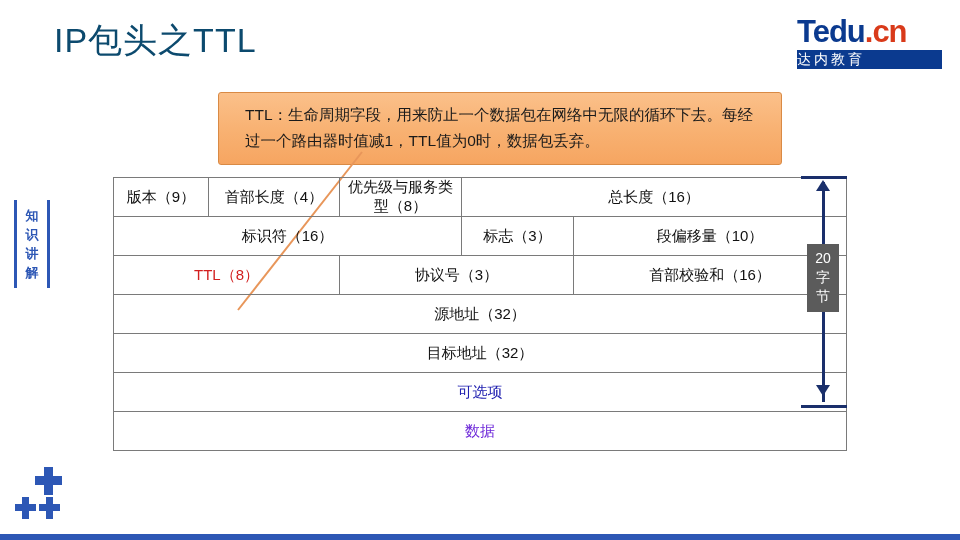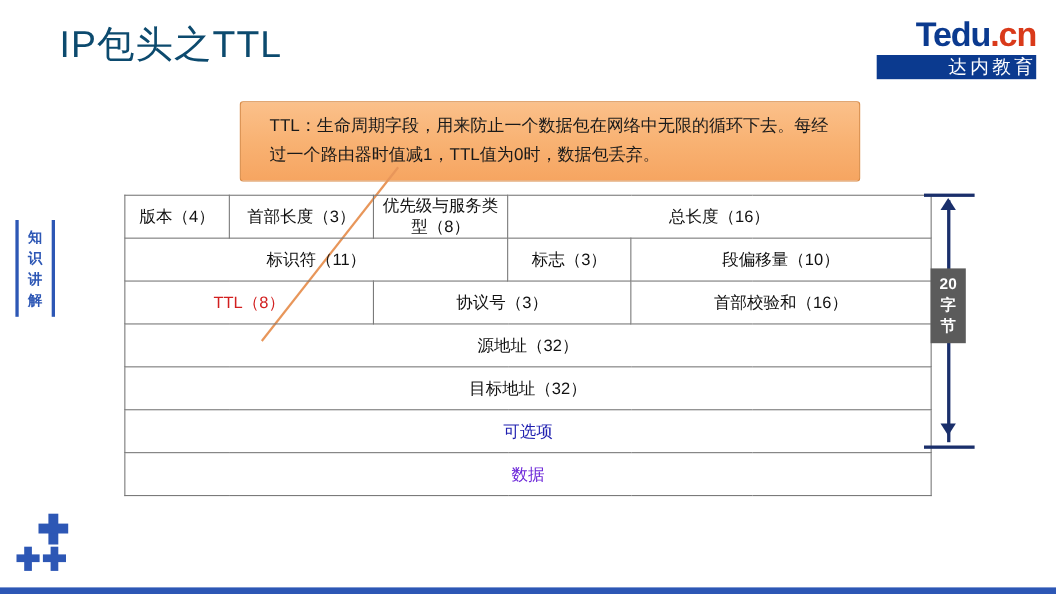--- a/index.html
+++ b/index.html
@@ -25,37 +25,37 @@
     letter-spacing: 1px;
     white-space: nowrap;
   }
 
   
   #logo {
     position: absolute;
     right: 18px;
     top: 16px;
     width: 145px;
-    text-align: right;
+    text-align: left;
     line-height: 1;
   }
   #logo .logo-main {
     font-size: 31px;
     font-weight: bold;
     color: #0b3a8f;
     letter-spacing: -1px;
   }
   #logo .logo-main .cn {
     color: #d93a1a;
   }
   #logo .logo-sub {
     margin-top: 3px;
     background: #0b3a8f;
     color: #ffffff;
-    font-size: 17px;
+    font-size: 14px;
     letter-spacing: 3px;
     padding: 2px 0 3px 0;
   }
 
   
   #side-label {
     position: absolute;
     left: 14px;
     top: 200px;
     width: 30px;
@@ -133,25 +133,24 @@
     color: #111111;
     padding: 0 2px;
   }
   #packet-table td.ttl    { color: #d21f1f; }
   #packet-table td.option { color: #2020b0; }
   #packet-table td.data   { color: #6d28d9; }
 
   
   #bracket {
     position: absolute;
-    left: 834px;
+    left: 795px;
     top: 172px;
     width: 60px;
     height: 240px;
-    font-weight: bold;
   }
   #bracket .tick {
     position: absolute;
     left: 6px;
     width: 46px;
     height: 3px;
     background: #1a2f6b;
   }
   #bracket .tick.top { top: 4px; }
   #bracket .tick.bottom { top: 233px; }
@@ -234,27 +233,27 @@
   <colgroup>
     <col style="width:95px">
     <col style="width:131px">
     <col style="width:122px">
     <col style="width:112px">
     <col style="width:110px">
     <col style="width:163px">
   </colgroup>
   <tbody id="packet-body">
       <tr>
-        <td>版本（4）</td>
-        <td>首部长度（3）</td>
+        <td>版本（9）</td>
+        <td>首部长度（4）</td>
         <td>优先级与服务类型（8）</td>
         <td colspan="3">总长度（16）</td>
       </tr>
       <tr>
-        <td colspan="3">标识符（11）</td>
+        <td colspan="3">标识符（16）</td>
         <td>标志（3）</td>
         <td colspan="2">段偏移量（10）</td>
       </tr>
       <tr>
         <td colspan="2" class="ttl">TTL（8）</td>
         <td colspan="2">协议号（3）</td>
         <td colspan="2">首部校验和（16）</td>
       </tr>
       <tr>
         <td colspan="6">源地址（32）</td>

